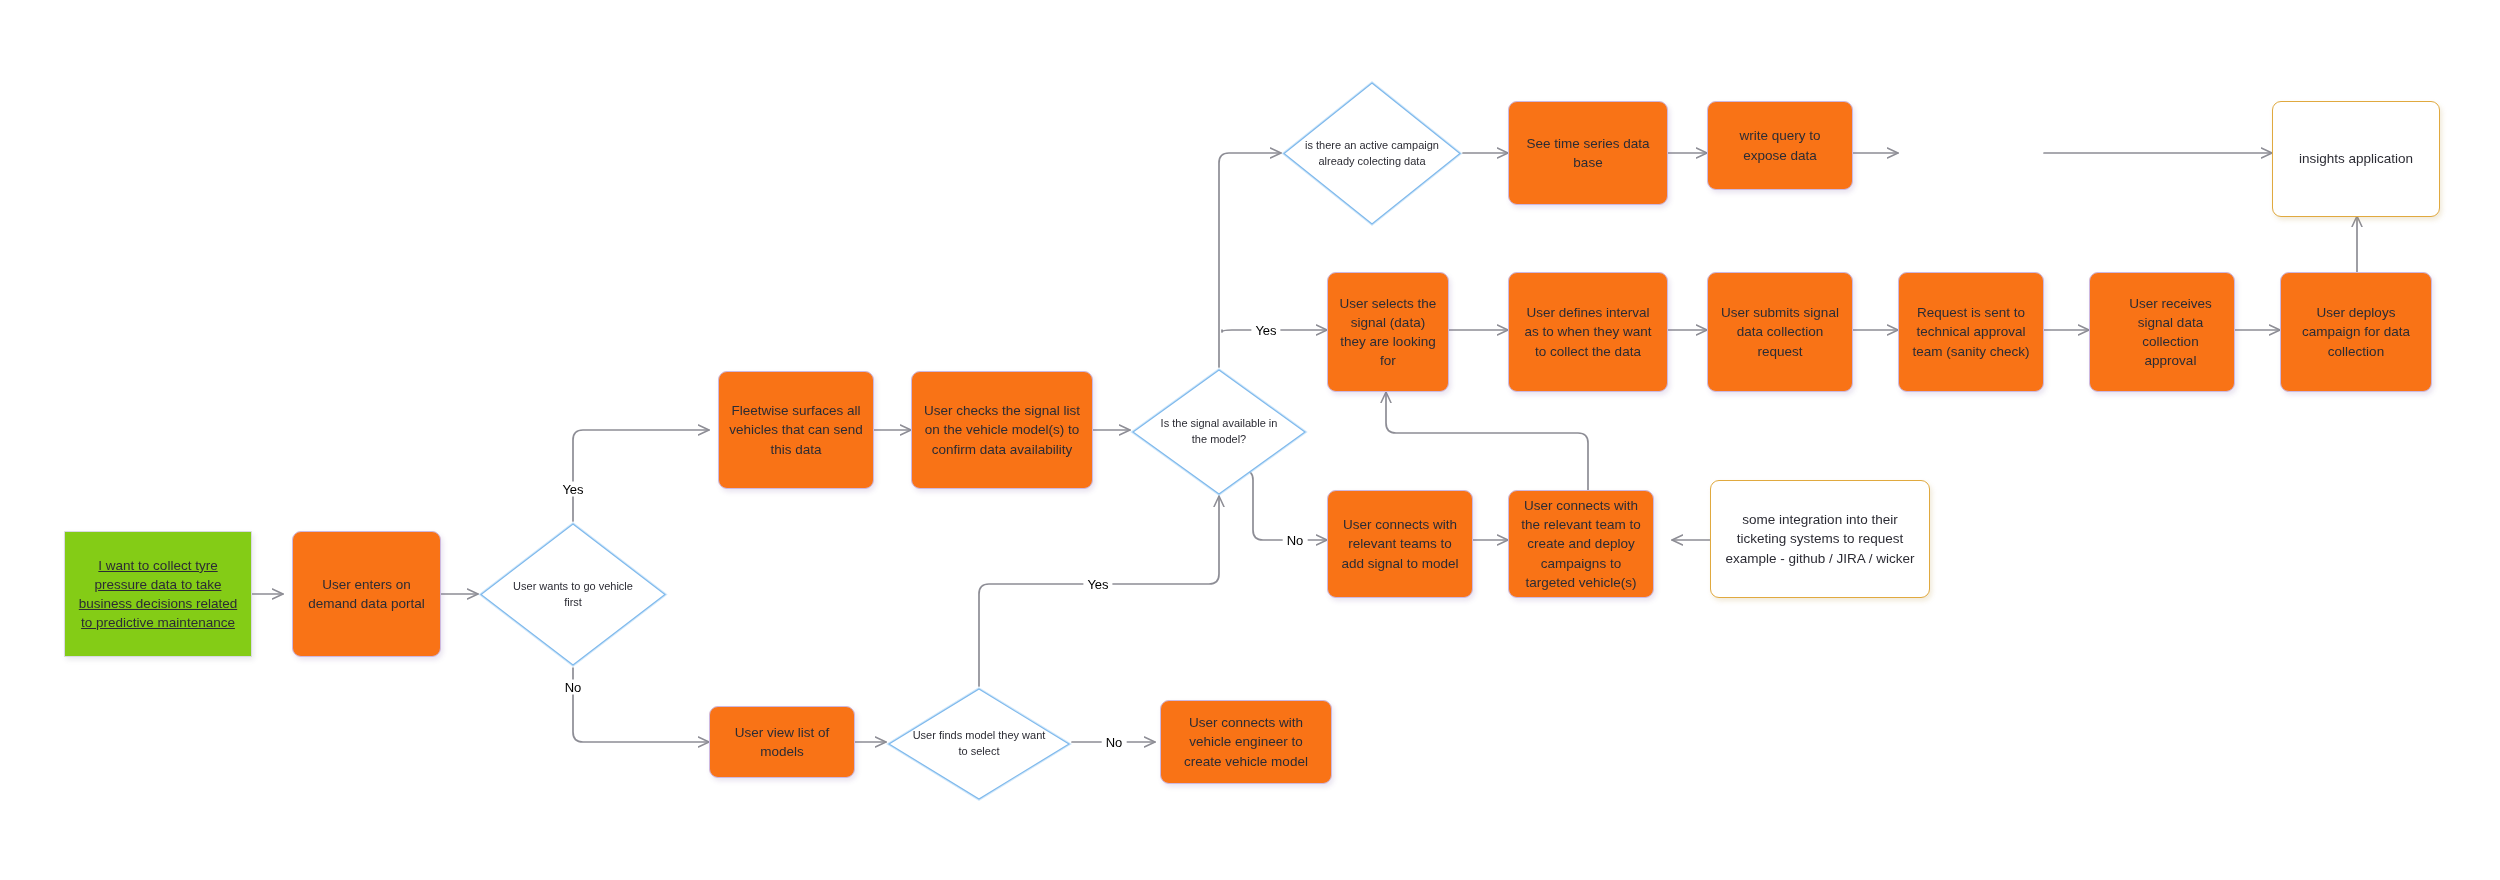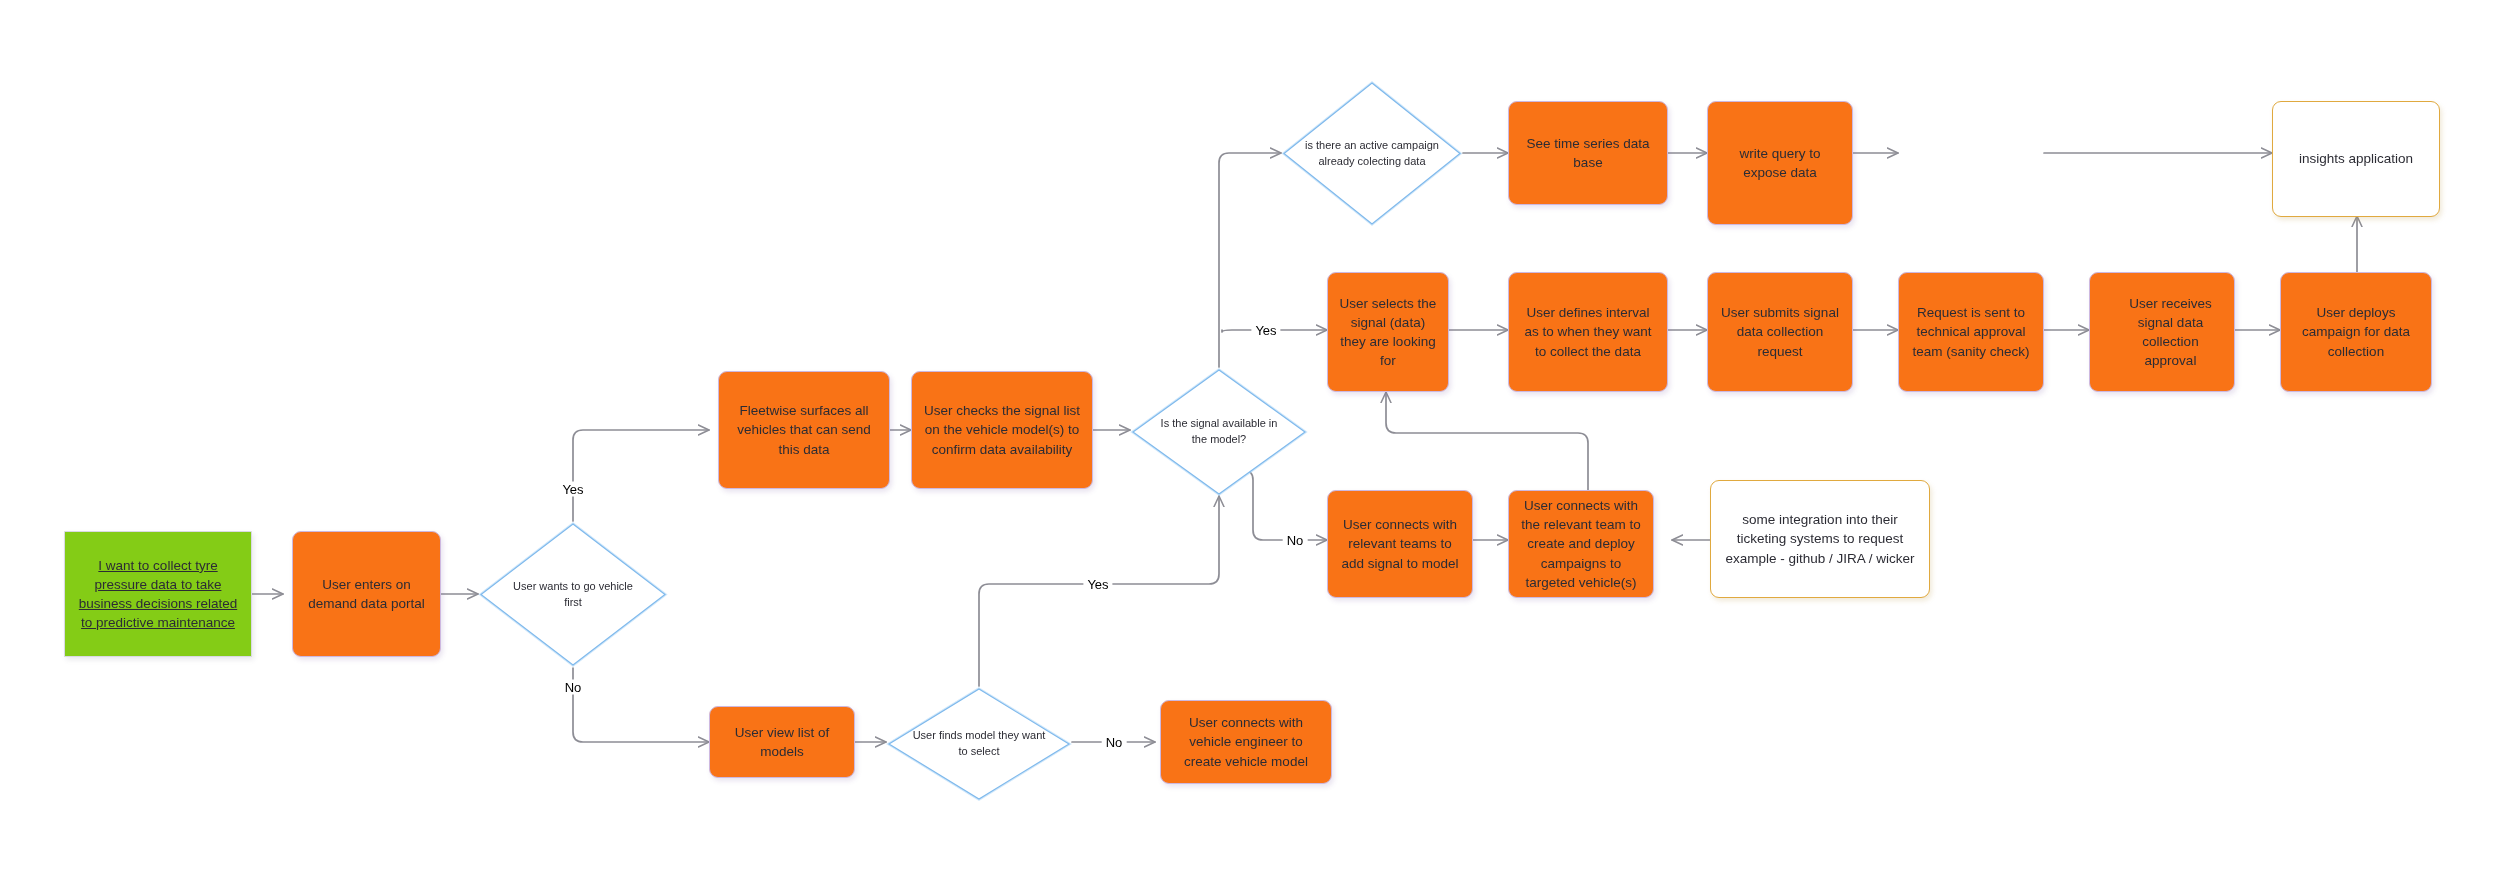--- a/index.html
+++ b/index.html
@@ -163,21 +163,21 @@
   </div>
 
   <div class="node decision" style="left:478px; top:521px; width:190px; height:147px;">
     <svg class="dia-shape" viewBox="0 0 190 147" xmlns="http://www.w3.org/2000/svg">
       <polygon points="95,3 187,73.5 95,144 3,73.5" fill="#ffffff" stroke="#a9d4f7" stroke-width="3.2" opacity="0.55"></polygon>
       <polygon points="95,3 187,73.5 95,144 3,73.5" fill="#ffffff" stroke="#7fb9ec" stroke-width="1.2"></polygon>
     </svg>
     <span class="dia-label">User wants to go vehicle first</span>
   </div>
 
-  <div class="node proc" style="left:718px; top:371px; width:172px; height:118px;">
+  <div class="node proc" style="left:718px; top:371px; width:156px; height:118px;">
     <span class="txt">Fleetwise surfaces all vehicles that can send this data</span>
   </div>
 
   <div class="node proc" style="left:911px; top:371px; width:182px; height:118px;">
     <span class="txt">User checks the signal list on the vehicle model(s) to confirm data availability</span>
   </div>
 
   <div class="node decision" style="left:1130px; top:367px; width:178px; height:130px;">
     <svg class="dia-shape" viewBox="0 0 178 130" xmlns="http://www.w3.org/2000/svg">
       <polygon points="89,3 175,65 89,127 3,65" fill="#ffffff" stroke="#a9d4f7" stroke-width="3.2" opacity="0.55"></polygon>
@@ -191,21 +191,21 @@
       <polygon points="91,3 179,73.5 91,144 3,73.5" fill="#ffffff" stroke="#a9d4f7" stroke-width="3.2" opacity="0.55"></polygon>
       <polygon points="91,3 179,73.5 91,144 3,73.5" fill="#ffffff" stroke="#7fb9ec" stroke-width="1.2"></polygon>
     </svg>
     <span class="dia-label">is there an active campaign already colecting data</span>
   </div>
 
   <div class="node proc" style="left:1508px; top:101px; width:160px; height:104px;">
     <span class="txt">See time series data base</span>
   </div>
 
-  <div class="node proc" style="left:1707px; top:101px; width:146px; height:124px;">
+  <div class="node proc" style="left:1707px; top:101px; width:146px; height:89px;">
     <span class="txt">write query to expose data</span>
   </div>
 
 
   <div class="node accent" style="left:2272px; top:101px; width:168px; height:116px;">
     <span class="txt">insights application</span>
   </div>
 
   <div class="node proc" style="left:1327px; top:272px; width:122px; height:120px;">
     <span class="txt">User selects the signal (data) they are looking for</span>

